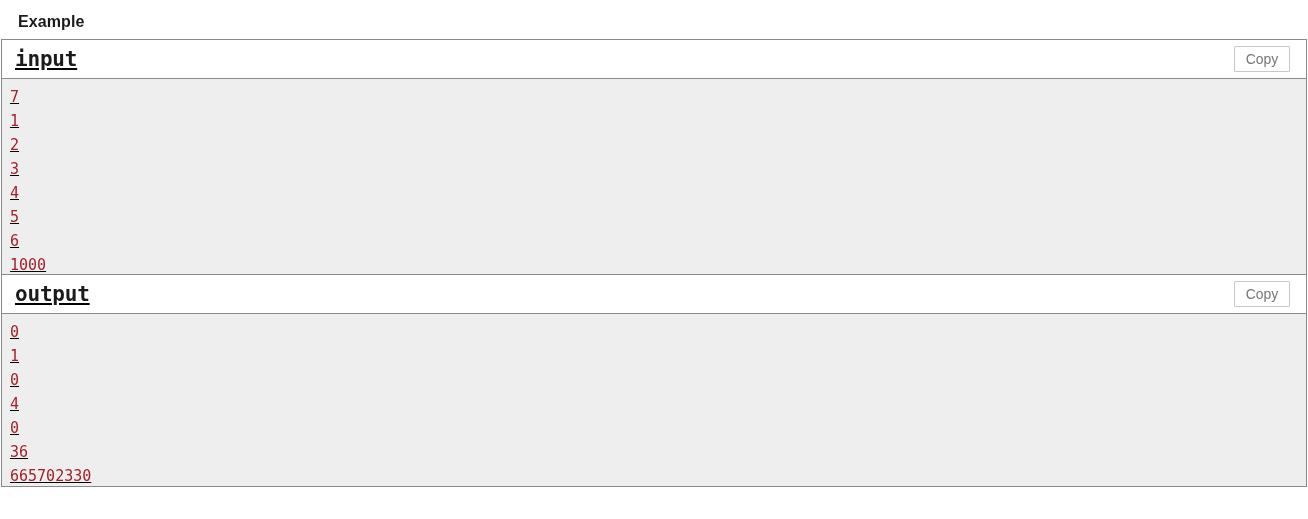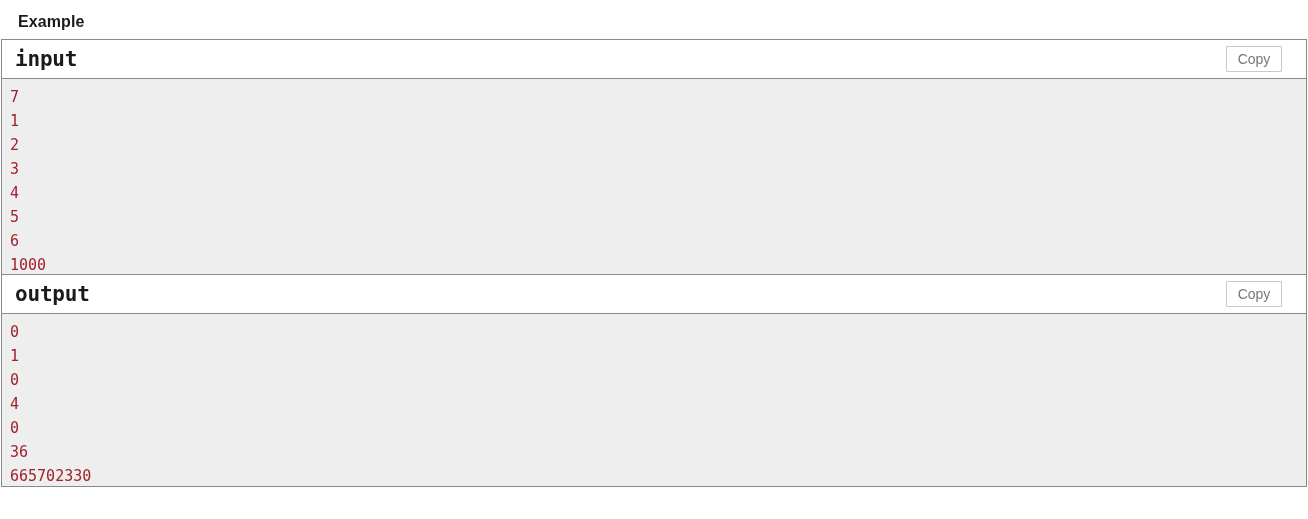--- a/index.html
+++ b/index.html
@@ -29,20 +29,21 @@
     margin-left: 14px;
   }
 
   .sample-tests {
     border: 1px solid #8a8a8a;
     border-bottom: none;
     background: #4d7c0f;
     box-sizing: border-box;
     width: 1306px;
     margin: 0 1px;
+    text-decoration: underline;
   }
 
   .sample-block {
     background: #ffffff;
   }
 
   .io-header {
     position: relative;
     background: #ffffff;
     height: 39px;
@@ -55,21 +56,21 @@
     font-size: 21px;
     font-weight: bold;
     color: #1b1b1b;
     line-height: 39px;
     padding-left: 13px;
     letter-spacing: -0.2px;
   }
 
   .copy-btn {
     position: absolute;
-    right: 24px;
+    right: 16px;
     top: 6px;
     width: 56px;
     height: 26px;
     border: 1px solid #c8c8c8;
     background: #ffffff;
     color: #777777;
     font-family: "Liberation Sans", sans-serif;
     font-size: 14px;
     line-height: 24px;
     text-align: center;

